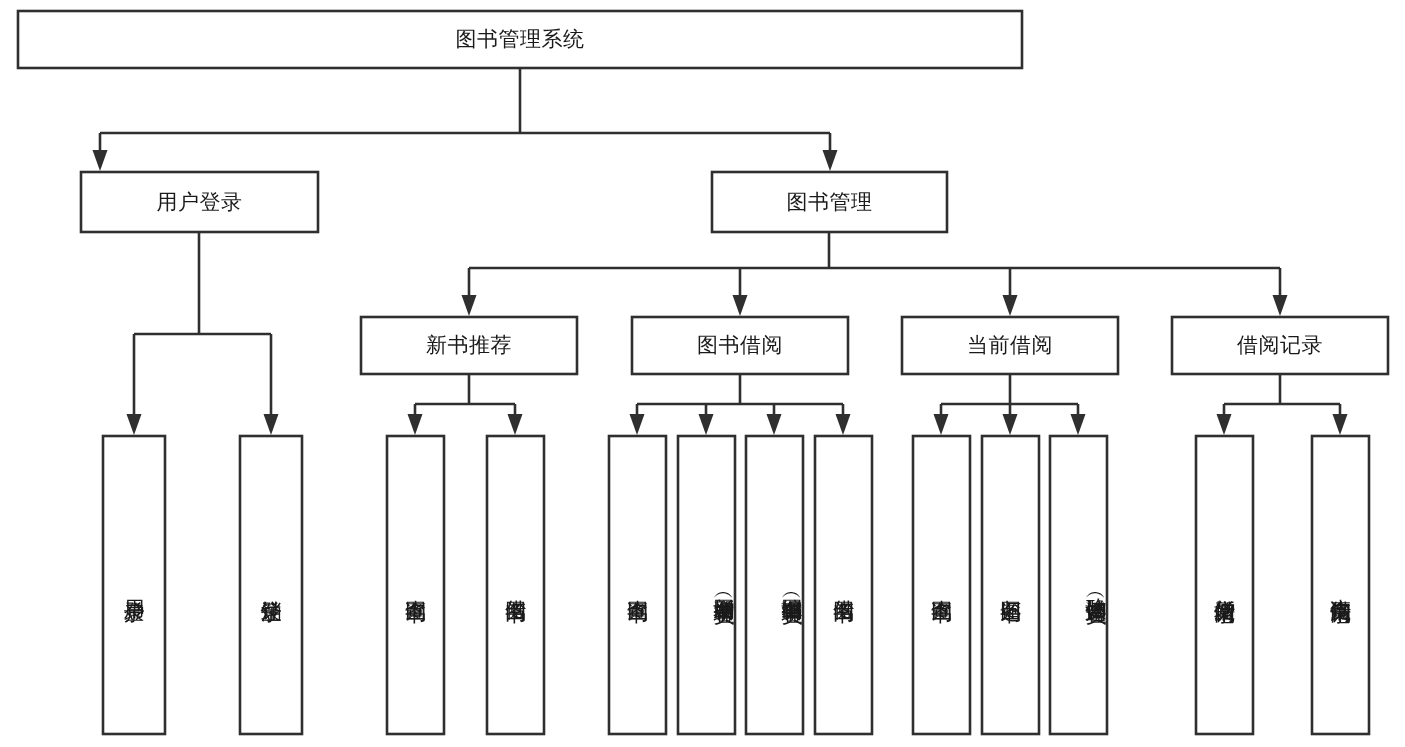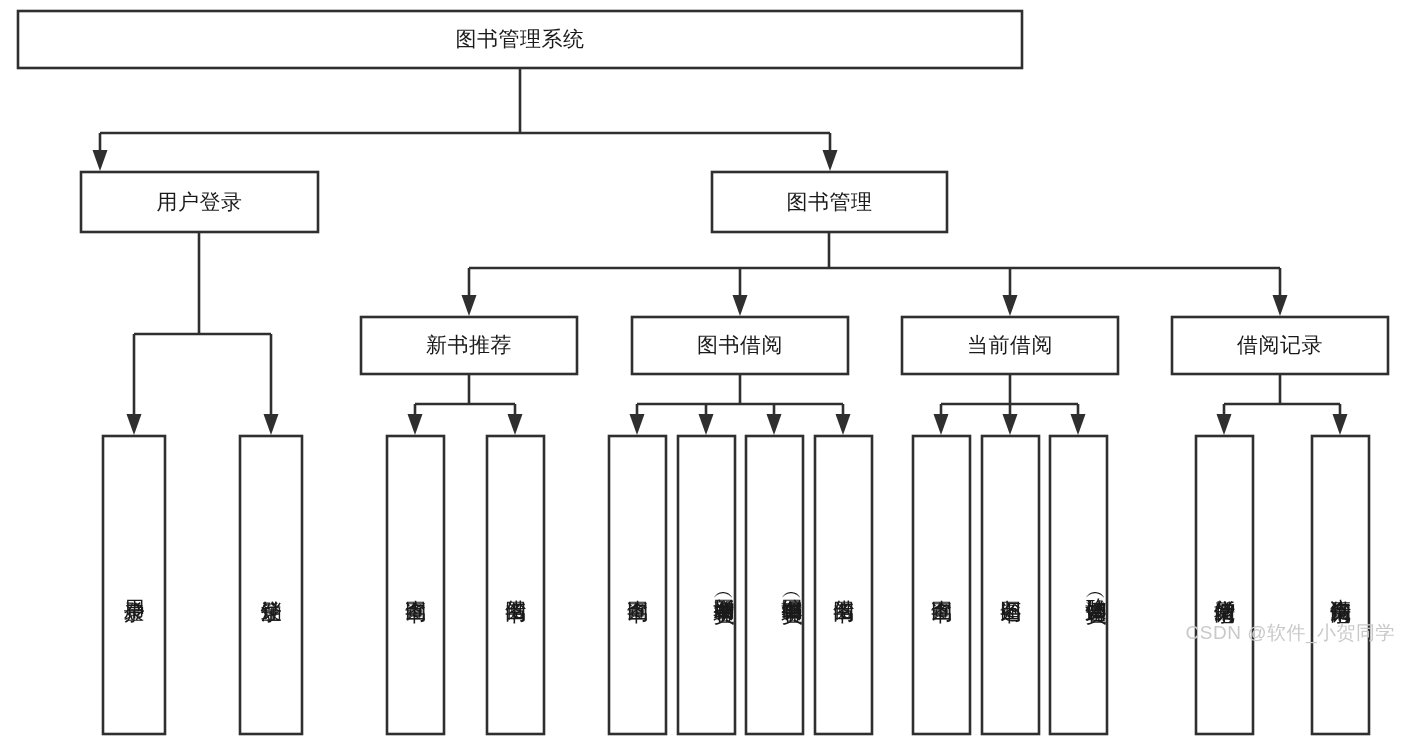--- a/index.html
+++ b/index.html
@@ -195,14 +195,13 @@
       <div class="vertical-label" style="left: 678px; top: 448px; width: 57px; height: 274px; align-items: flex-start;">新增图书（管理员）</div>
       <div class="vertical-label" style="left: 746px; top: 448px; width: 57px; height: 274px; align-items: flex-start;">编辑图书（管理员）</div>
       <div class="vertical-label" style="left: 815px; top: 448px; width: 57px; height: 274px; align-items: center;">借阅图书</div>
       <div class="vertical-label" style="left: 913px; top: 448px; width: 57px; height: 274px; align-items: center;">查询图书</div>
       <div class="vertical-label" style="left: 982px; top: 448px; width: 57px; height: 274px; align-items: center;">归还图书</div>
       <div class="vertical-label" style="left: 1050px; top: 448px; width: 57px; height: 274px; align-items: flex-start;">确认归还（管理员）</div>
       <div class="vertical-label" style="left: 1196px; top: 448px; width: 57px; height: 274px; align-items: center;">新增借阅记录</div>
       <div class="vertical-label" style="left: 1312px; top: 448px; width: 57px; height: 274px; align-items: center;">查询借阅记录</div>
     </div>
 
-  <div class="watermark">CSDN @软件_小贺同学</div>
 </div>
 
 </body></html>

